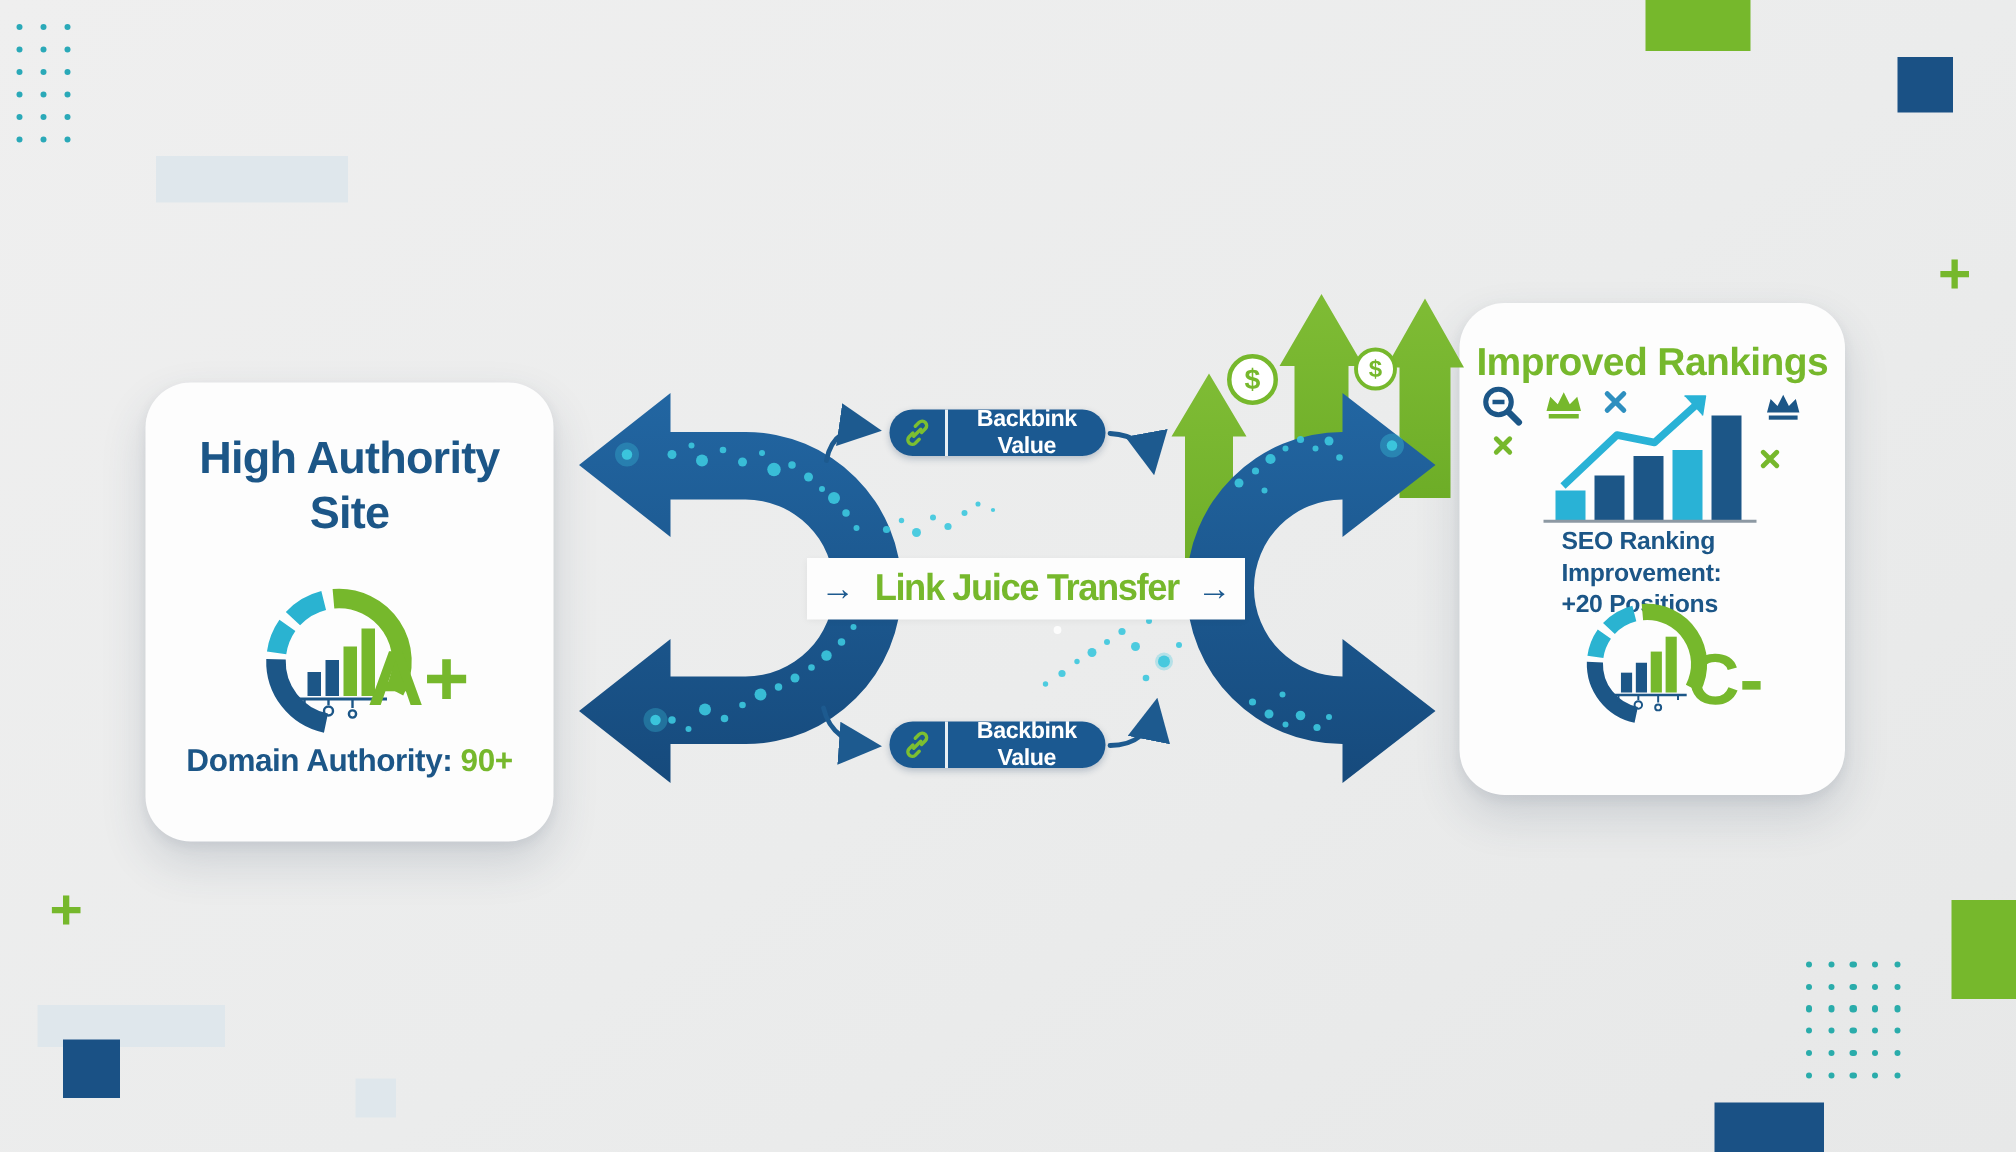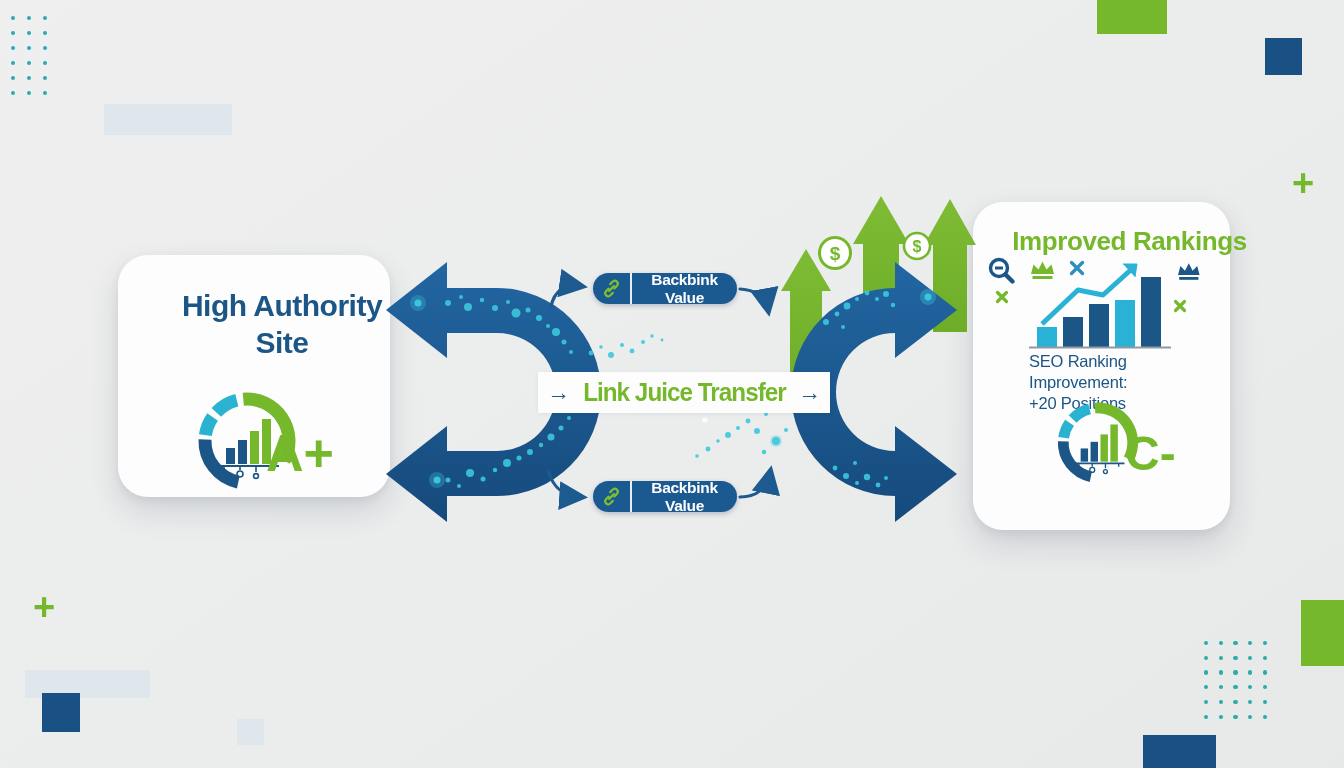--- a/index.html
+++ b/index.html
@@ -7,31 +7,31 @@
   .stage{position:relative;width:1344px;height:768px;overflow:hidden;
          background:linear-gradient(145deg,#efefef 0%,#ebecec 55%,#e7e8e8 100%);}
   
   .deco{position:absolute;z-index:0;}
   .rect-green{background:#76b82c;}
   .rect-blue{background:#1a5185;}
   .rect-light{background:#dfe7ec;}
   .plus{color:#76b82c;font-weight:700;font-size:38px;line-height:30px;}
   
   .card{position:absolute;background:#fdfdfd;border-radius:30px;z-index:1;
-        box-shadow:0 14px 30px rgba(50,70,95,.16),0 3px 8px rgba(50,70,95,.08);padding-left:28px;}
-  .card-left{left:118px;top:255px;width:272px;height:242px;}
+        box-shadow:0 14px 30px rgba(50,70,95,.16),0 3px 8px rgba(50,70,95,.08);}
+  .card-left{left:97px;top:255px;width:272px;height:306px;}
   .card-right{left:973px;top:202px;width:257px;height:328px;}
   .card-title{position:absolute;width:100%;text-align:center;font-weight:700;
               color:#1c5687;font-size:30px;line-height:1.24;letter-spacing:-.5px;}
   .card-title.green{color:#76b82c;font-size:26px;letter-spacing:-.4px;}
   .grade{position:absolute;font-weight:700;color:#76b82c;line-height:1;}
   .da-line{position:absolute;width:100%;text-align:center;font-weight:700;font-size:21px;
            color:#1c5687;letter-spacing:-.3px;}
   .da-line .val{color:#76b82c;}
-  .seo-text{position:absolute;left:56px;top:149px;width:195px;font-weight:400;
+  .seo-text{position:absolute;left:68px;top:149px;width:195px;font-weight:700;
             font-size:16.5px;line-height:21px;color:#1c5687;letter-spacing:-.2px;}
   
   #flow{position:absolute;left:0;top:0;z-index:2;pointer-events:none;}
   .band{position:absolute;left:538px;top:372px;width:292px;height:41px;background:#fdfdfd;
         z-index:3;display:flex;align-items:center;justify-content:space-between;
         padding:0 9px;box-shadow:0 1px 5px rgba(0,0,0,.06);}
   .band-arrow{color:#1d5a8f;font-weight:700;font-size:23px;line-height:1;}
   .band-label{color:#76b82c;font-weight:700;font-size:25px;letter-spacing:-1px;
               transform:scaleX(.97);white-space:nowrap;}
   .badge{position:absolute;left:593px;width:144px;height:31px;background:#1b5991;
@@ -125,20 +125,24 @@
       <rect x="67" y="32" width="9" height="45" fill="#76b82c"></rect>
       <line x1="25" y1="79" x2="84" y2="79" stroke="#1c5687" stroke-width="2"></line>
       <line x1="29" y1="79" x2="29" y2="84" stroke="#1c5687" stroke-width="1.6"></line>
       <line x1="45" y1="79" x2="45" y2="83" stroke="#1c5687" stroke-width="1.6"></line>
       <line x1="61" y1="79" x2="61" y2="85" stroke="#1c5687" stroke-width="1.6"></line>
       <line x1="77" y1="79" x2="77" y2="83" stroke="#1c5687" stroke-width="1.6"></line>
       <circle cx="45" cy="87" r="3" stroke="#1c5687" stroke-width="1.6" fill="none"></circle>
       <circle cx="61" cy="89" r="2.4" stroke="#1c5687" stroke-width="1.6" fill="none"></circle>
     </svg>
     <div class="grade" style="left:148px;top:172px;font-size:52px;">A+</div>
+    <div class="da-line" style="top:241px;">
+      <span>Domain Authority:</span>
+      <span class="val">90+</span>
+    </div>
   </div>
 
   <div class="card card-right">
     <div class="card-title green" style="top:23px;">Improved Rankings</div>
     <svg width="234" height="98" viewBox="0 0 234 98" style="position:absolute;left:14px;top:54px;">
 
       <g stroke="#1c5687" fill="none">
         <circle cx="12" cy="12" r="8.5" stroke-width="3.4"></circle>
         <line x1="8" y1="12" x2="16" y2="12" stroke-width="3"></line>
         <line x1="18.5" y1="18.5" x2="25.5" y2="25.5" stroke-width="4.4" stroke-linecap="round"></line>

